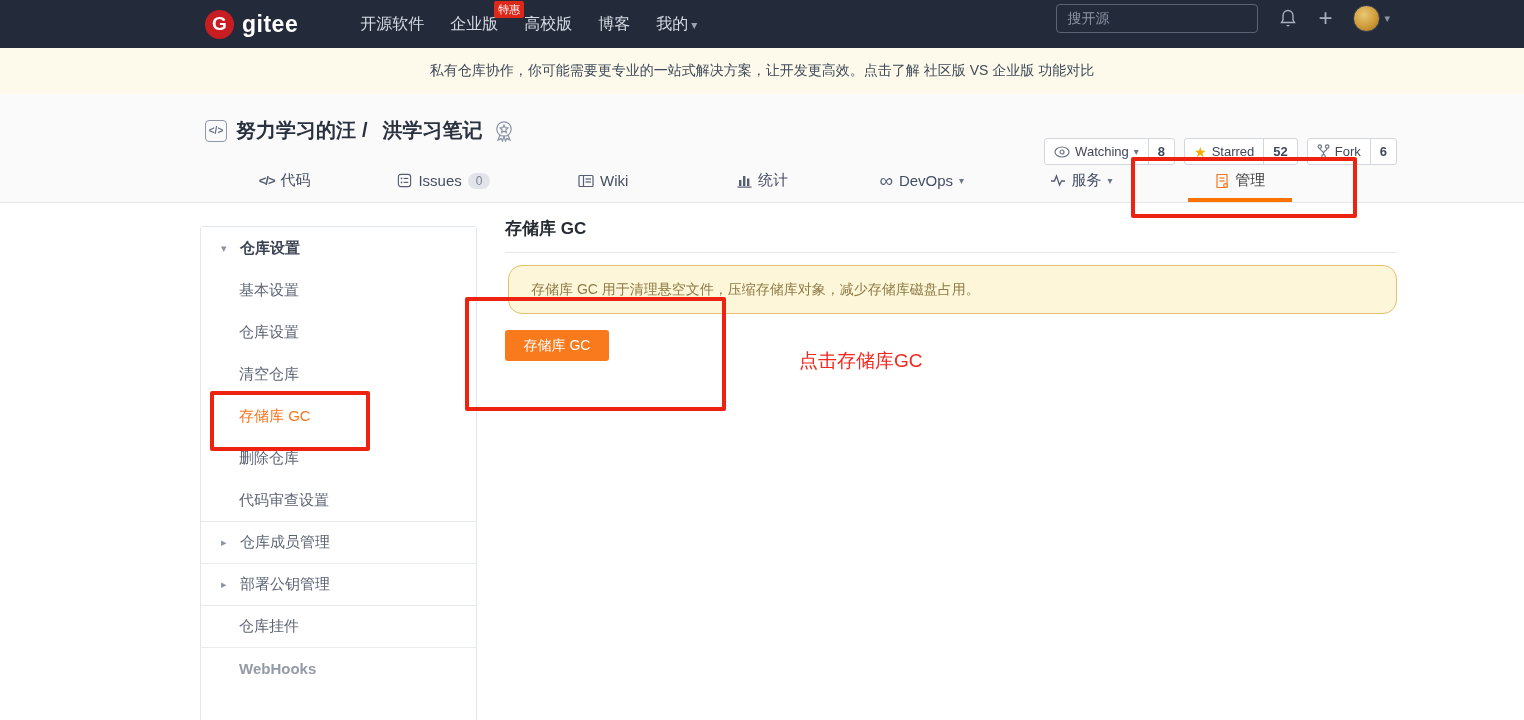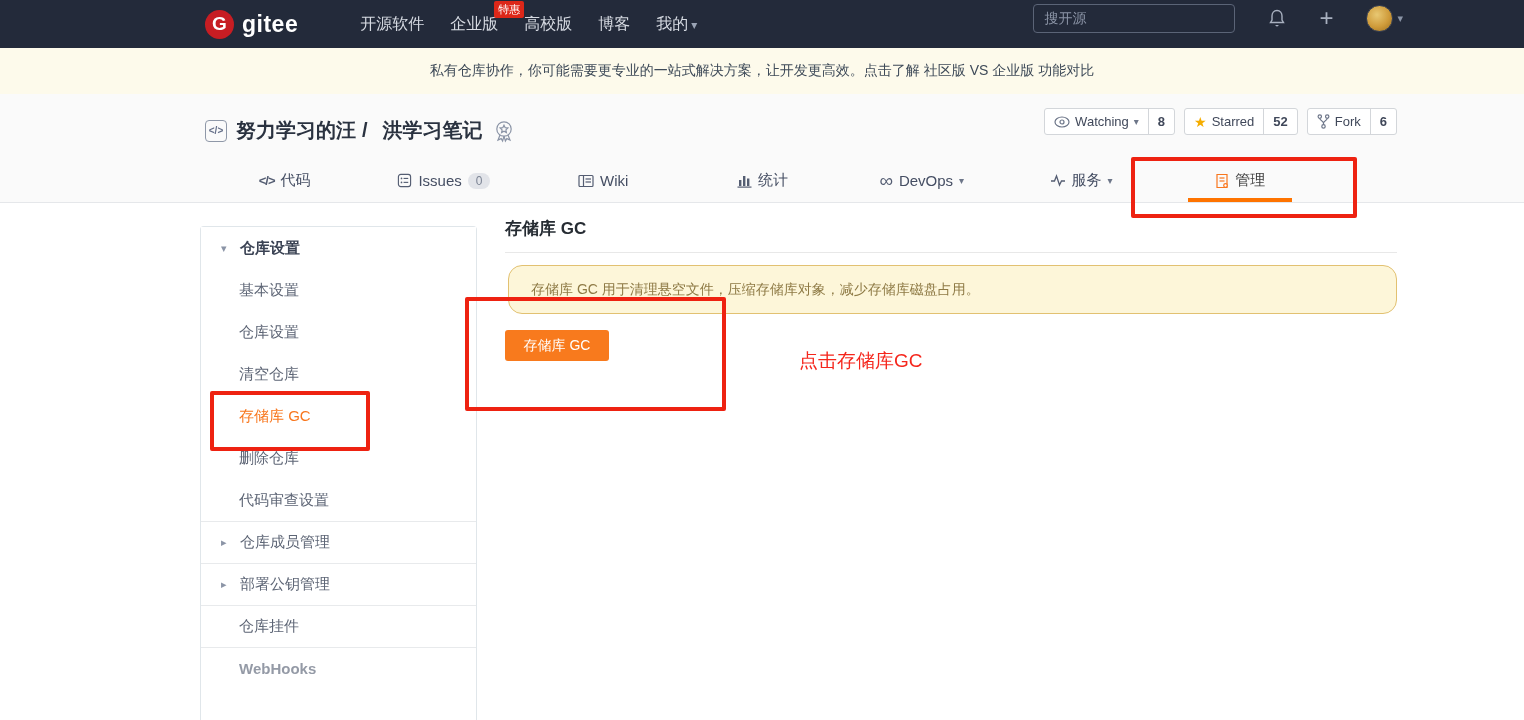--- a/index.html
+++ b/index.html
@@ -11,21 +11,21 @@
   .navbar { position:relative; height:48px; background:#232a3a; display:flex; align-items:center; }
   .logo { display:flex; align-items:center; margin-left:205px; cursor:pointer; }
   .logo-mark { width:29px; height:29px; border-radius:50%; background:#c71d23; color:#fff;
     font-weight:bold; font-size:19px; display:flex; align-items:center; justify-content:center; }
   .logo-text { color:#fff; font-size:23px; font-weight:bold; margin-left:8px; letter-spacing:.5px; }
   .nav-links { display:flex; align-items:center; margin-left:62px; gap:26px; }
   .nav-link { position:relative; color:#d6dae2; font-size:16px; cursor:pointer; white-space:nowrap; }
   .nav-badge { position:absolute; top:-13px; right:-26px; background:#dc2719; color:#fff;
     font-size:11px; line-height:1; padding:3px 4px; border-radius:2px; }
   .nav-caret { color:#9aa3b4; font-size:12px; margin-left:3px; }
-  .nav-right { position:absolute; right:121px; top:0; height:36px; display:flex; align-items:center; gap:33px; }
+  .nav-right { position:absolute; right:134px; top:0; height:36px; display:flex; align-items:center; gap:21px; }
   .search-box { width:202px; height:29px; border:1px solid #5b6477; border-radius:4px; background:transparent;
     color:#c6ccd8; font-size:14px; padding:0 10px; outline:none; font-family:inherit; }
   .search-box::placeholder { color:#8b94a6; }
   .icon-btn { color:#a8b0bf; display:flex; align-items:center; cursor:pointer; }
   .plus-glyph { font-size:24px; font-weight:300; line-height:1; color:#a8b0bf; }
   .avatar-wrap { display:flex; align-items:center; gap:4px; cursor:pointer; }
   .avatar { width:27px; height:27px; border-radius:50%;
     background:radial-gradient(circle at 40% 35%, #e8c873 0%, #cf9b3a 55%, #9c6f1e 100%); border:1px solid #3a4254; }
   .avatar-caret { color:#8b94a6; font-size:11px; }
 
@@ -35,21 +35,21 @@
   .banner a { color:#3e4a58; text-decoration:none; cursor:pointer; margin-left:4px; }
 
   
   .repo-header { position:relative; height:109px; background:#fafafa; border-bottom:1px solid #e5e7ea; }
   .title-row { position:absolute; left:205px; top:23px; display:flex; align-items:center; }
   .repo-code-icon { width:22px; height:22px; border:1px solid #8f98a8; border-radius:4px; color:#66708a;
     font-size:10px; display:flex; align-items:center; justify-content:center; font-weight:bold; }
   .repo-title { margin-left:9px; font-size:20px; font-weight:bold; color:#2a3240; }
   .repo-sep { margin:0 6px; font-weight:bold; color:#2a3240; }
   .medal-icon { margin-left:10px; color:#8b94a6; display:flex; }
-  .actions-row { position:absolute; right:127px; top:14px; display:flex; gap:9px; }
+  .actions-row { position:absolute; right:127px; top:44px; display:flex; gap:9px; }
   .seg-btn { display:flex; border:1px solid #d3d6da; border-radius:3px; background:#fff; height:27px;
     font-size:13px; color:#40485a; cursor:pointer; overflow:hidden; }
   .seg-label { display:flex; align-items:center; gap:5px; padding:0 9px; border-right:1px solid #d3d6da; }
   .seg-count { display:flex; align-items:center; padding:0 9px; font-weight:bold; }
   .star-glyph { color:#f5ad00; font-size:14px; }
   .mini-caret { font-size:10px; color:#6d7689; }
 
   
   .tabs { position:absolute; left:205px; bottom:0; width:1115px; height:43px; display:flex; }
   .tab { flex:1; display:flex; align-items:center; justify-content:center; gap:6px; font-size:15px;

